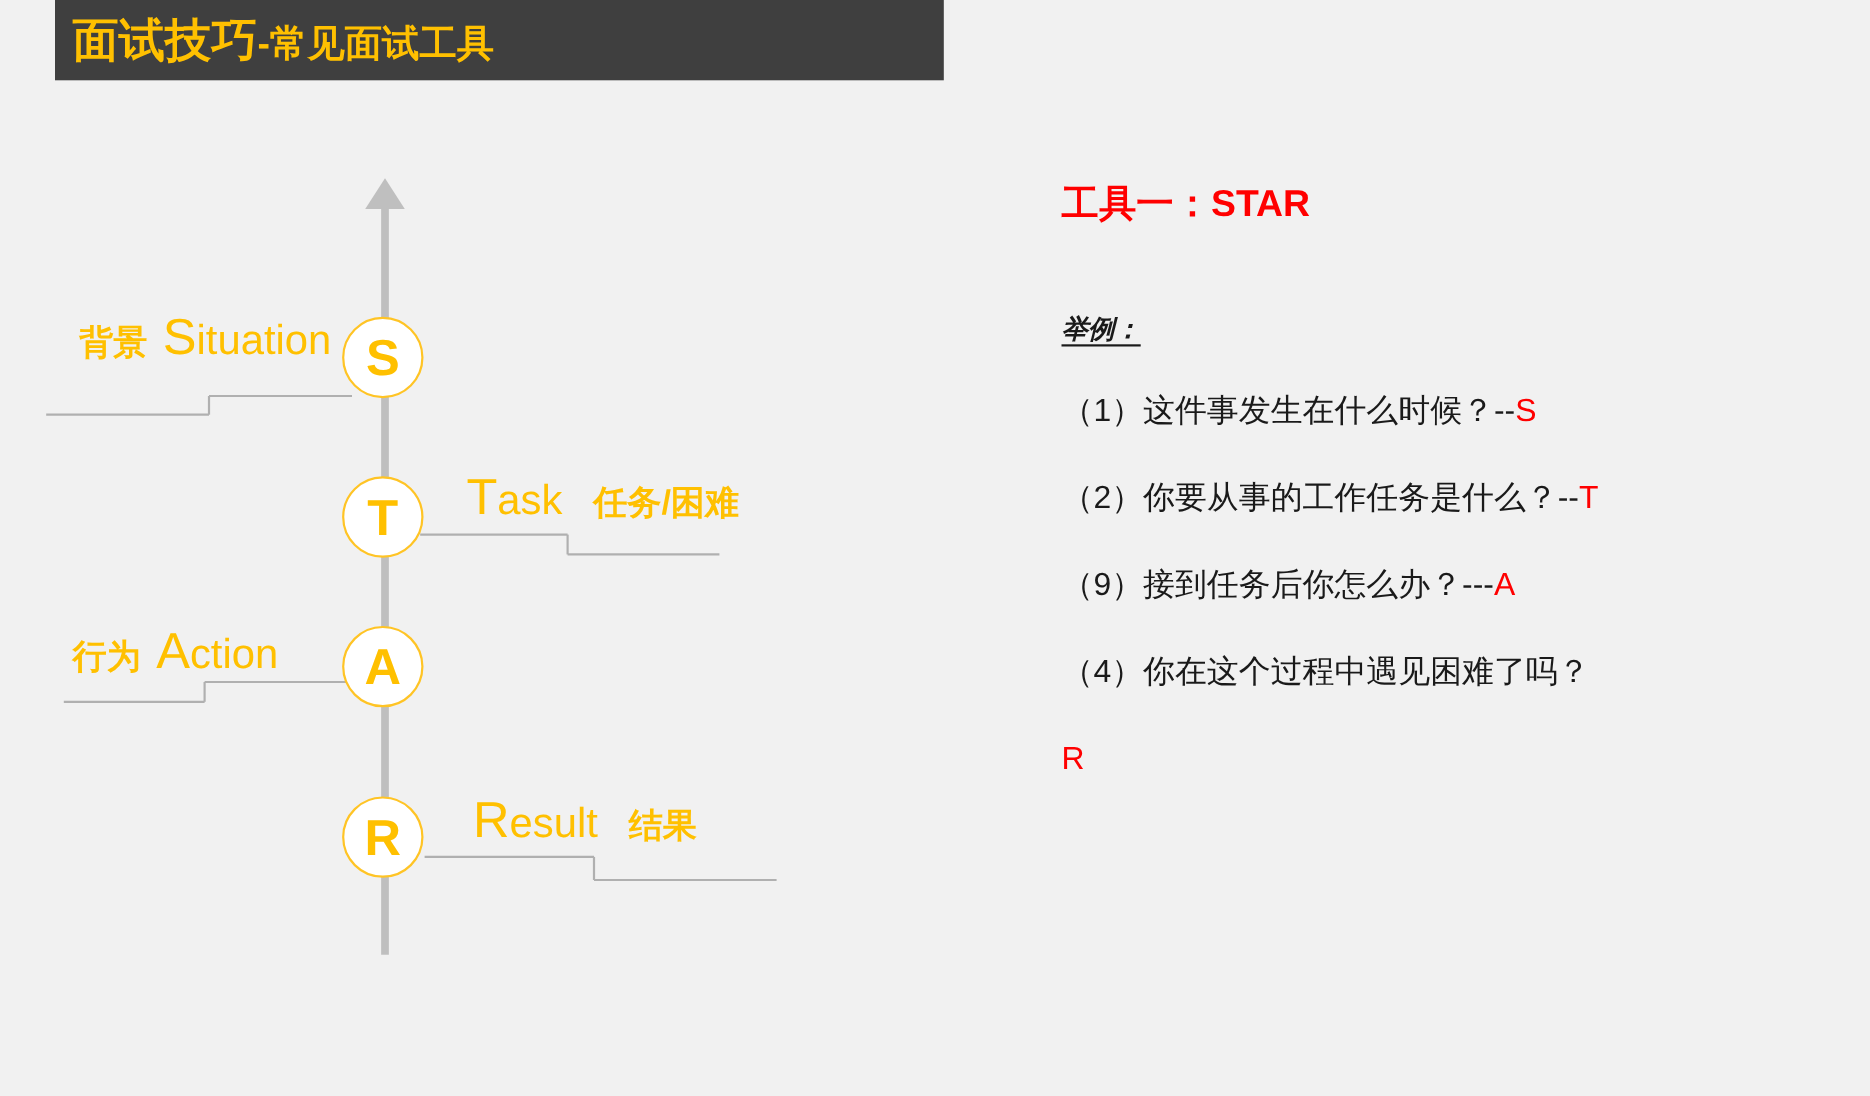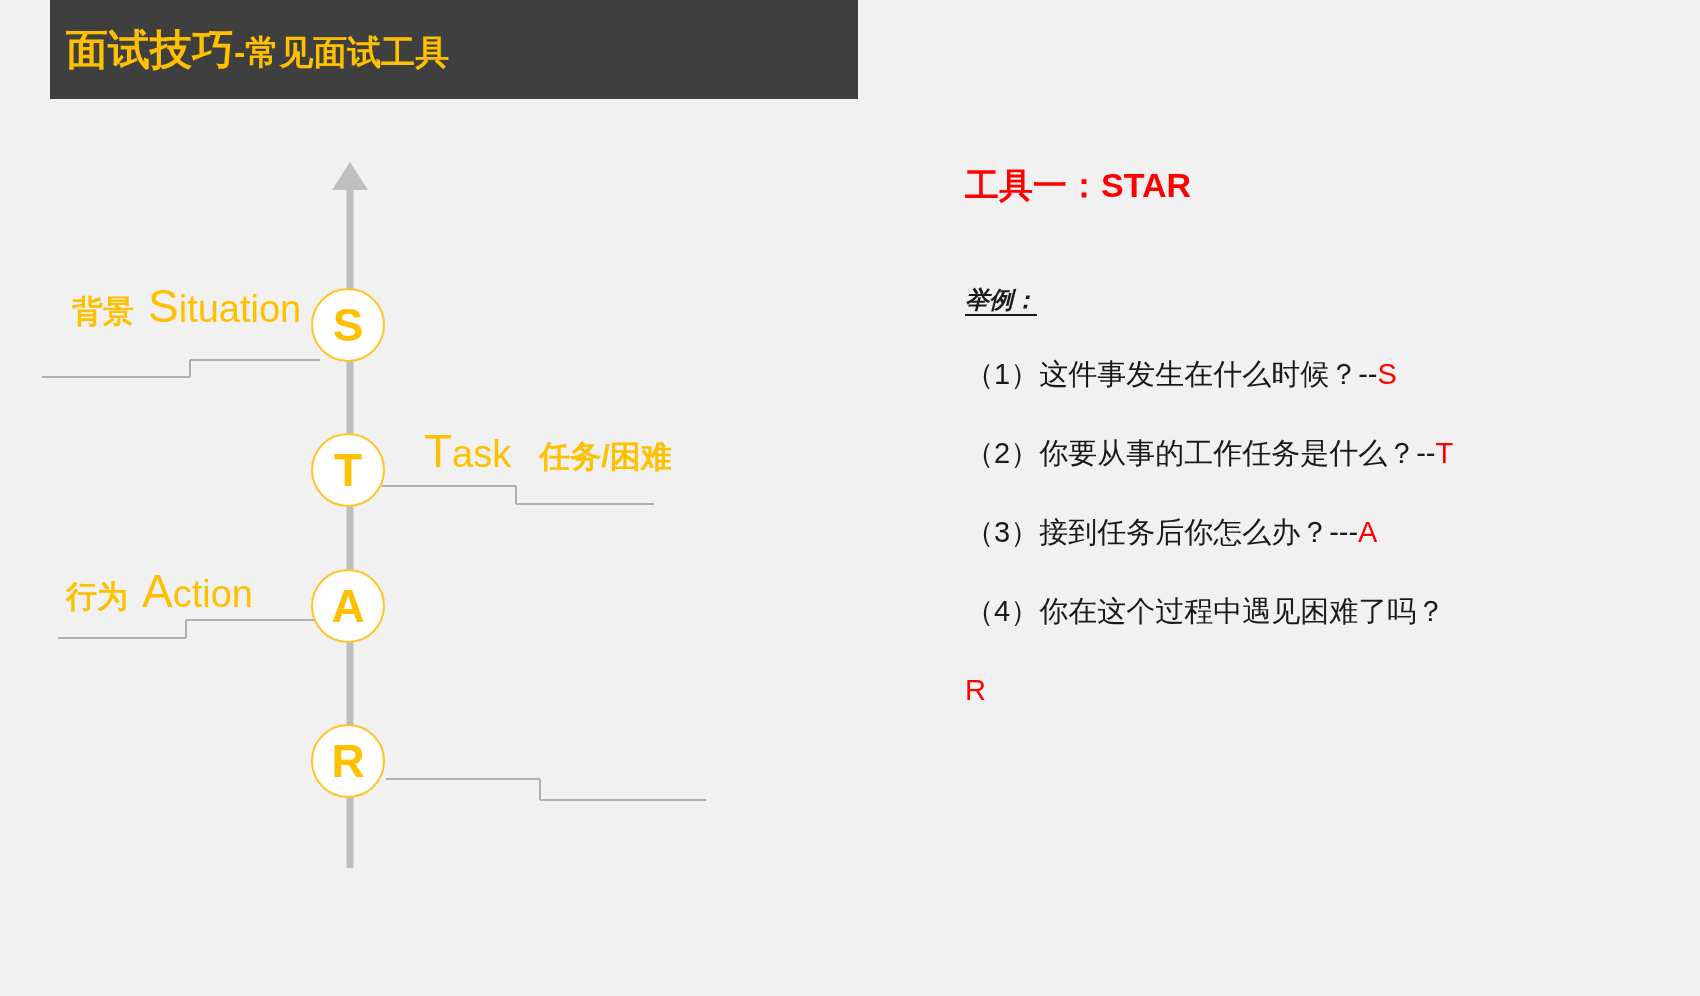--- a/index.html
+++ b/index.html
@@ -19,21 +19,21 @@
     inset: 0;
     background: #f1f1f1;
   }
 
   
   .title-bar {
     position: absolute;
     left: 50px;
     top: 0;
     width: 808px;
-    height: 99px;
+    height: 73px;
     background: #3f3f3f;
     display: flex;
     align-items: center;
   }
   .title-text {
     margin-left: 16px;
     color: #ffc000;
     font-weight: bold;
     font-size: 42px;
     letter-spacing: 0px;
@@ -216,39 +216,42 @@
     </div>
 
     <div class="lbl" style="left:424px; top:428px;">
       <span class="en"><span class="cap">T</span><span>ask</span></span><span class="gap"></span><span class="gap"></span><span class="cn">任务/困难</span>
     </div>
 
     <div class="lbl" style="left:66px; top:568px;">
       <span class="cn">行为</span><span class="gap"></span><span class="en"><span class="cap">A</span><span>ction</span></span>
     </div>
 
+    <div class="lbl" style="left:430px; top:722px;">
+      <span class="en"><span class="cap">R</span><span>esult</span></span><span class="gap"></span><span class="gap"></span><span class="cn">结果</span>
+    </div>
   </div>
 
   <div class="right-panel">
 
     <div class="tool-heading">工具一：STAR</div>
 
     <div class="examples-label">举例：</div>
 
     <div class="q-list">
       <div class="q-item">
         <span>（1）这件事发生在什么时候？--</span>
           <span class="tag">S</span>
       </div>
       <div class="q-item">
         <span>（2）你要从事的工作任务是什么？--</span>
           <span class="tag">T</span>
       </div>
       <div class="q-item">
-        <span>（3）接到任务后你怎么办？---</span>
+        <span>（9）接到任务后你怎么办？---</span>
           <span class="tag">A</span>
       </div>
       <div class="q-item">
         <span>（4）你在这个过程中遇见困难了吗？</span>
           <span class="tag"></span>
       </div>
       <div class="q-item">
           <span class="tag">R</span>
       </div>
     </div>

